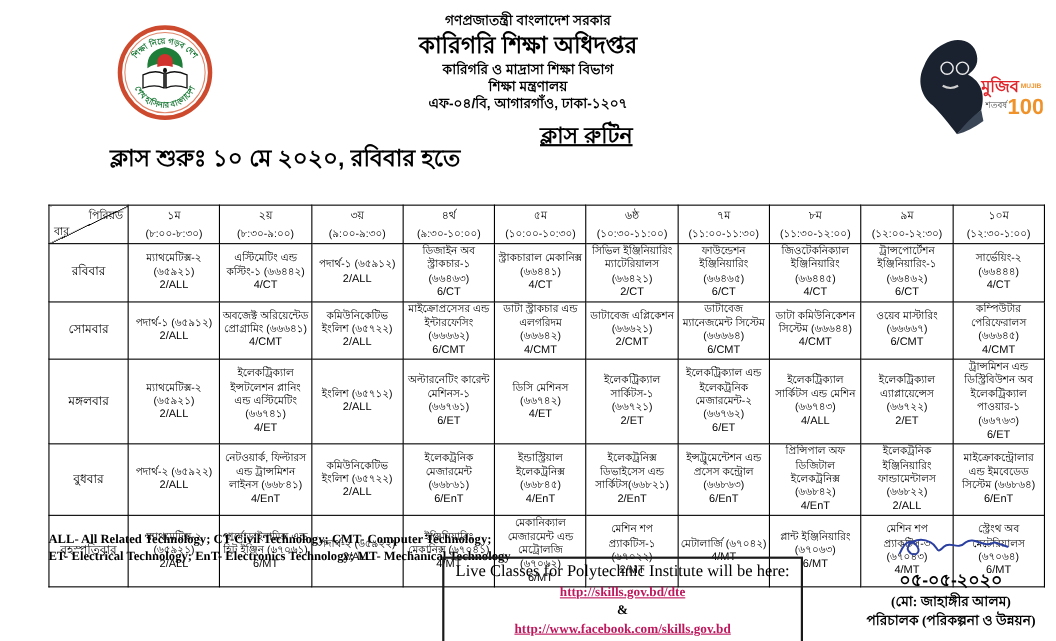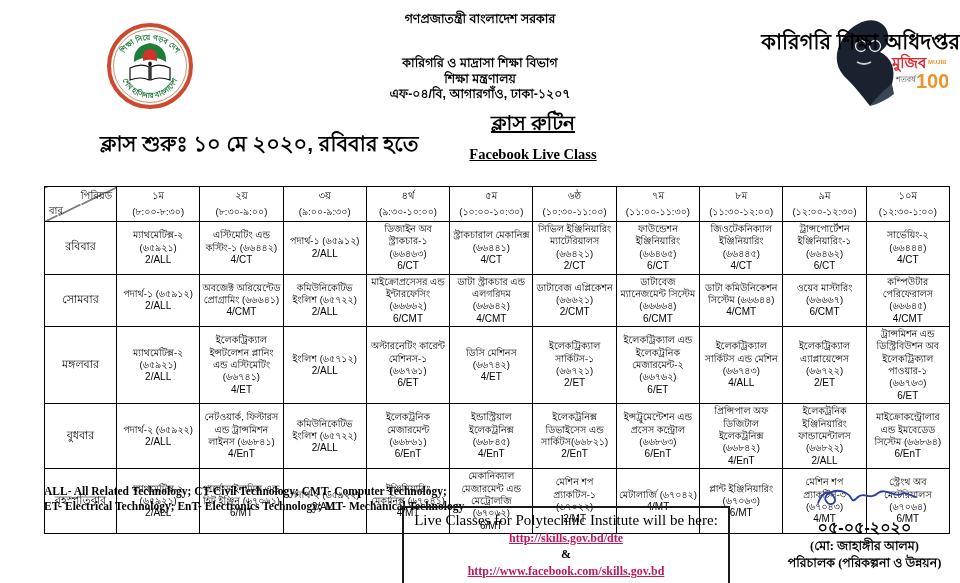--- a/index.html
+++ b/index.html
@@ -2,23 +2,23 @@
 <html><head>
 <meta charset="utf-8">
 <style>
   html,body{margin:0;padding:0;background:#fff;}
   .page{position:relative;width:960px;height:583px;background:#fff;overflow:hidden;
         font-family:"Liberation Sans","DejaVu Sans",sans-serif;color:#000;}
 
   
   .gov-header{position:absolute;left:0;right:0;top:12px;text-align:center;line-height:1.25;}
   .gov-header .l1,.gov-header .l3,.gov-header .l4,.gov-header .l5{font-size:12.5px;font-weight:bold;}
-  .gov-header .l2{font-size:21px;font-weight:bold;margin:1px 0;text-align:right;}
+  .gov-header .l2{font-size:21px;font-weight:bold;margin:1px 0;}
   .logo-left{position:absolute;left:106px;top:22px;}
-  .logo-right{position:absolute;left:824px;top:16px;}
+  .logo-right{position:absolute;left:824px;top:32px;}
 
   
   .start-note{position:absolute;left:100px;top:128px;font-size:21px;font-weight:bold;}
   .title-block{position:absolute;left:368px;top:108px;width:330px;text-align:center;}
   .main-title{font-size:20px;font-weight:bold;text-decoration:underline;}
   .course-note{font-size:11.5px;font-weight:bold;margin-top:6px;}
   .fb-subtitle{font-family:"Liberation Serif","DejaVu Serif",serif;font-size:14.5px;font-weight:bold;
                text-decoration:underline;margin-top:5px;}
 
   
@@ -105,21 +105,20 @@
     <div class="l1">গণপ্রজাতন্ত্রী বাংলাদেশ সরকার</div>
     <div class="l2">কারিগরি শিক্ষা অধিদপ্তর</div>
     <div class="l3">কারিগরি ও মাদ্রাসা শিক্ষা বিভাগ</div>
     <div class="l4">শিক্ষা মন্ত্রণালয়</div>
     <div class="l5">এফ-০৪/বি, আগারগাঁও, ঢাকা-১২০৭</div>
   </div>
 
   <div class="start-note">ক্লাস শুরুঃ ১০ মে ২০২০, রবিবার হতে</div>
   <div class="title-block">
     <div class="main-title">ক্লাস রুটিন</div>
-    <div class="fb-subtitle">Facebook Live Class</div>
   </div>
 
   <div class="routine-wrap">
     <table class="routine" id="routine-table">
       <colgroup>
           <col style="width:72px">
         </colgroup>
       <thead>
         <tr id="period-row">
           <th class="corner">

